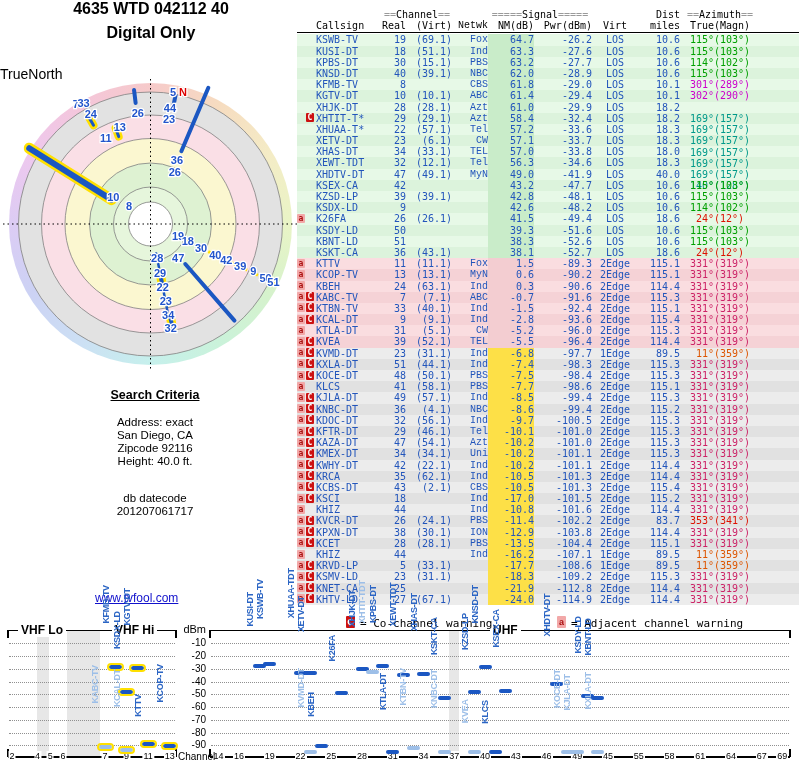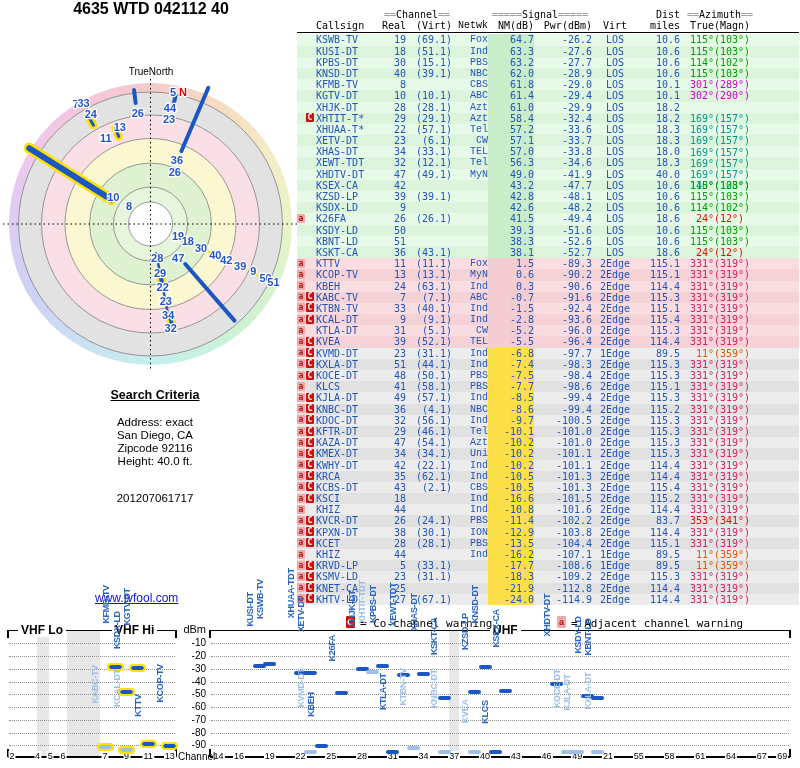--- a/index.html
+++ b/index.html
@@ -4,21 +4,21 @@
 <style>
   html,body{margin:0;padding:0;background:#fff;width:800px;height:768px;overflow:hidden;
     font-family:"Liberation Sans",sans-serif;}
   #stage{position:relative;width:800px;height:768px;background:#fff;}
   .abs{position:absolute;}
 
   
   #titles{left:0;top:12;width:302px;text-align:center;}
   #title1{font-size:16px;font-weight:bold;color:#000;}
   #title2{font-size:16px;font-weight:bold;color:#000;margin-top:6px;}
-  #truenorth{left:0;top:66px;width:302px;text-align:center;font-size:10px;color:#000;}
+  #truenorth{left:0;top:66px;width:302px;font-size:14px;color:#000;}
 
   
   #radar{left:0;top:74px;width:301px;height:300px;}
   #wheel{position:absolute;left:9px;top:9px;width:283px;height:282px;border-radius:50%;
     background:conic-gradient(from 0deg,
       #f6caca,#f6dcc0 30deg,#f4ecc6 60deg,#e9f4c6 90deg,#d6f2cc 120deg,#caf2da 150deg,
       #c6f0ec 180deg,#cce0f4 210deg,#ccd2f4 240deg,#dcccf4 270deg,#eec8ee 300deg,
       #f4c6da 330deg,#f6caca 360deg);}
   #radar svg{position:absolute;left:0;top:0;}
 
@@ -86,20 +86,21 @@
   .legtext{position:absolute;font-size:11px;color:#000;font-family:"DejaVu Sans Mono",monospace;}
   .axlabel{position:absolute;font-size:10px;color:#000;}
 </style>
 </head>
 <body>
 
 <div id="stage">
 
   <div id="titles" class="abs">
     <div id="title1">4635 WTD 042112 40</div>
+    <div id="title2">Digital Only</div>
   </div>
   <div id="truenorth" class="abs">TrueNorth</div>
 
   <div id="radar" class="abs">
     <div id="wheel"></div>
     <svg id="radar-svg" width="301" height="300">
         <circle cx="150.5" cy="150" r="132" fill="#e2e2e2" stroke="#808080" stroke-width="0.8"></circle>
         <circle cx="150.5" cy="150" r="109" fill="#fadfe6" stroke="#808080" stroke-width="0.8"></circle>
         <circle cx="150.5" cy="150" r="85.5" fill="#fbf7d0" stroke="#808080" stroke-width="0.8"></circle>
         <circle cx="150.5" cy="150" r="61" fill="#def2d2" stroke="#808080" stroke-width="0.8"></circle>
@@ -156,20 +157,21 @@
       </svg>
   </div>
 
   <div id="search" class="abs">
     <h3>Search Criteria</h3>
     <div class="line">Address: exact</div>
     <div class="line">San Diego, CA</div>
     <div class="line">Zipcode 92116</div>
     <div class="line">Height: 40.0 ft.</div>
     <div class="gap"></div>
+    <div class="line">db datecode</div>
     <div class="line">201207061717</div>
   </div>
 
   <div id="tvlink" class="abs">
     <a>www.tvfool.com</a>
   </div>
 
   <div id="tbl" class="abs">
     <div id="thead">
         <div class="trow hdr">
@@ -855,21 +857,21 @@
         </div>
         <div class="trow rx1">
           <span class="c mk">
             <span class="mbox a">a</span>
             <span class="mbox C">C</span>
           </span>
           <span class="c cs blue">KSCI</span>
           <span class="c re blue">18</span>
           <span class="c vi blue"></span>
           <span class="c nw blue">Ind</span>
-          <span class="c nm blue">-16.6</span>
+          <span class="c nm blue">-17.0</span>
           <span class="c pw blue">-101.5</span>
           <span class="c pa blue">2Edge</span>
           <span class="c mi blue">115.2</span>
           <span class="c tr az-rose">331°</span>
           <span class="c mg az-rose">(319°)</span>
         </div>
         <div class="trow rx0">
           <span class="c mk">
             <span class="mbox a">a</span>
             <span class="mbox empty"></span>
@@ -1077,21 +1079,21 @@
       <div class="chnum" style="left:300.5px;top:751px">22</div>
       <div class="chnum" style="left:331.25px;top:751px">25</div>
       <div class="chnum" style="left:362px;top:751px">28</div>
       <div class="chnum" style="left:392.75px;top:751px">31</div>
       <div class="chnum" style="left:423.5px;top:751px">34</div>
       <div class="chnum" style="left:454.25px;top:751px">37</div>
       <div class="chnum" style="left:485px;top:751px">40</div>
       <div class="chnum" style="left:515.75px;top:751px">43</div>
       <div class="chnum" style="left:546.5px;top:751px">46</div>
       <div class="chnum" style="left:577.25px;top:751px">49</div>
-      <div class="chnum" style="left:608px;top:751px">21</div>
+      <div class="chnum" style="left:608px;top:751px">45</div>
       <div class="chnum" style="left:638.75px;top:751px">55</div>
       <div class="chnum" style="left:669.5px;top:751px">58</div>
       <div class="chnum" style="left:700.25px;top:751px">61</div>
       <div class="chnum" style="left:731px;top:751px">64</div>
       <div class="chnum" style="left:761.75px;top:751px">67</div>
       <div class="chnum" style="left:782.25px;top:751px">69</div>
       <div class="axlabel" style="left:178px;top:751px">Channel</div>
       <div class="legsym C" style="left:346px;top:616px">C</div>
       <div class="legtext" style="left:360px;top:617px">= Co-channel warning</div>
       <div class="legsym a" style="left:557px;top:616px">a</div>

